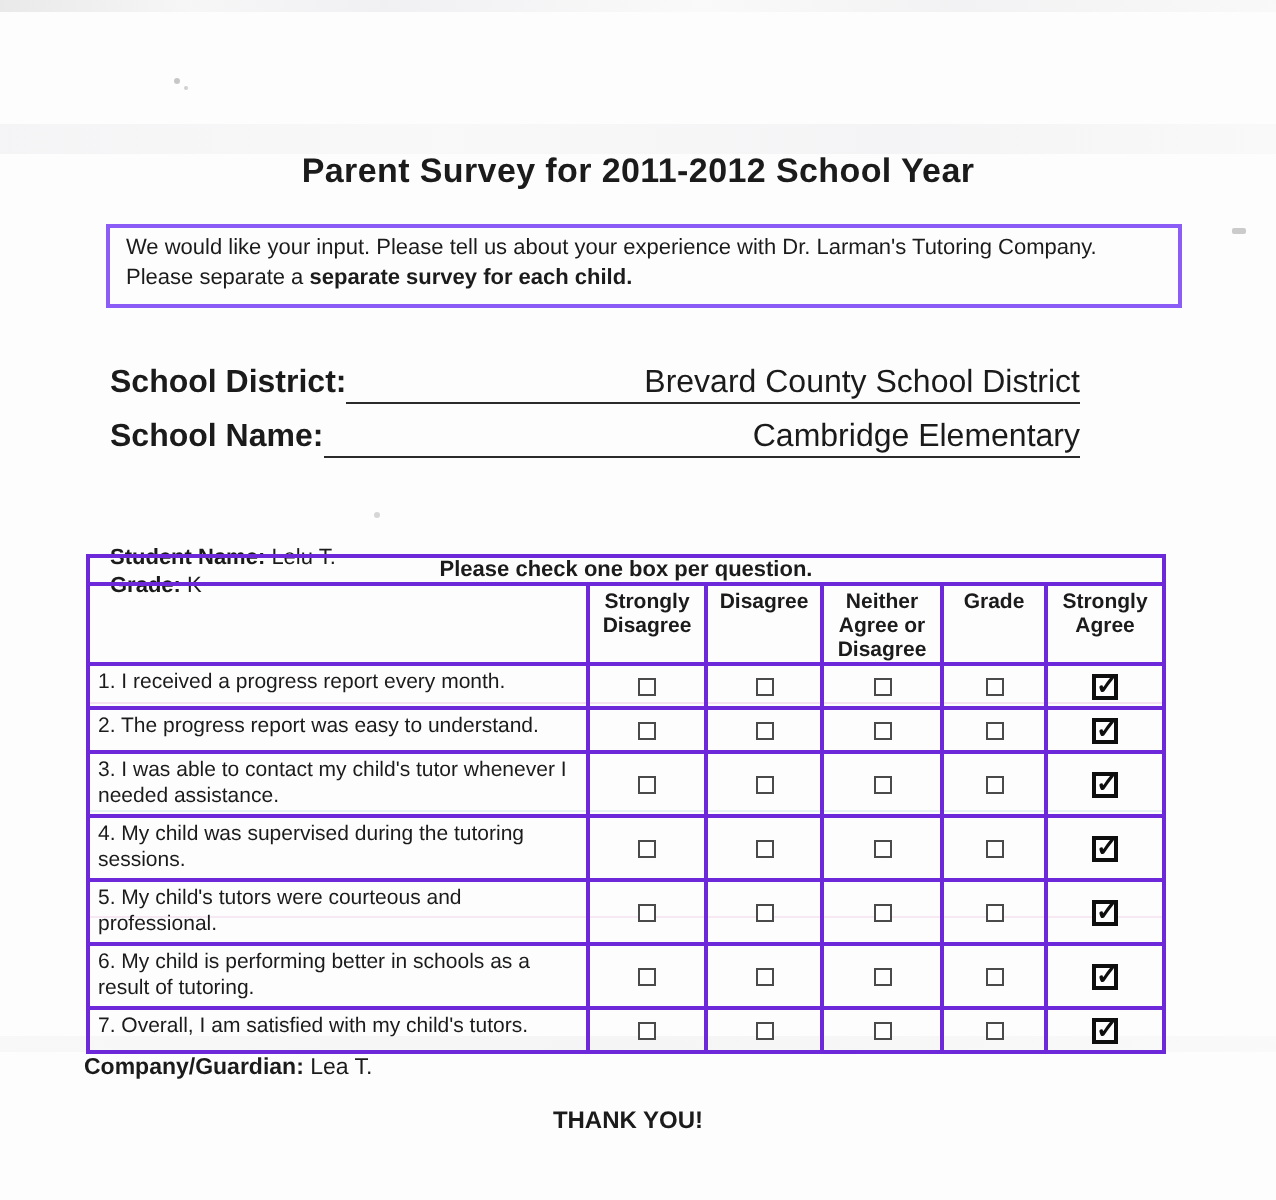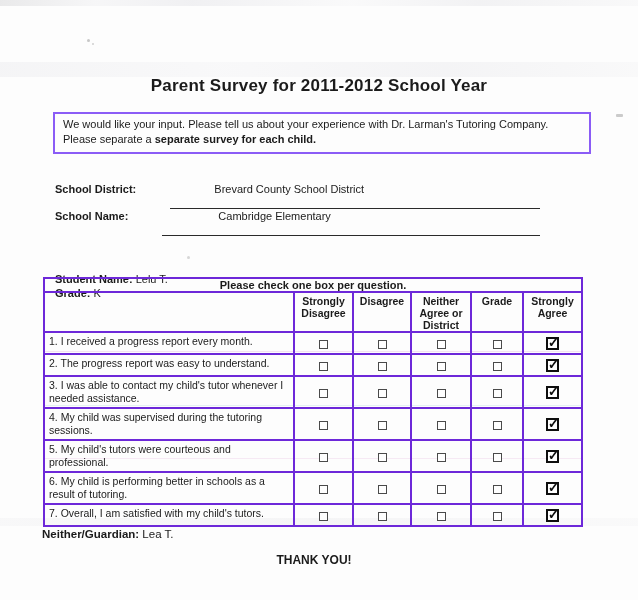--- a/index.html
+++ b/index.html
@@ -37,25 +37,25 @@
 
   
   .intro-box {
     position: absolute; left: 53px; top: 112px; width: 538px;
     border: 2px solid #8b5cf6;
     padding: 3px 8px 5px 8px;
     font-size: 11px; line-height: 15px;
   }
 
   
-  .field-line { position: absolute; display: flex; align-items: baseline; font-size: 11px; gap: 34px; }
+  .field-line { position: absolute; display: flex; align-items: baseline; font-size: 16px; }
   .field-line .lbl { font-weight: bold; white-space: nowrap; }
   .field-line .fill {
     flex: 1; border-bottom: 1.5px solid #2a2a2a;
-    padding-bottom: 13px; white-space: nowrap;
+    padding-bottom: 0; white-space: nowrap; text-align: right;
   }
   .f-district { left: 55px; top: 183px; width: 485px; }
   .f-district .fill { padding-left: 44px; }
   .f-name { left: 55px; top: 210px; width: 485px; }
   .f-name .fill { padding-left: 56px; }
 
   .plain-field { position: absolute; left: 55px; font-size: 11px; margin-top: 40px; }
   .plain-field .lbl { font-weight: bold; }
   .f-student { top: 233px; }
   .f-grade { top: 247px; }
@@ -136,21 +136,21 @@
       <col style="width:59px">
   </colgroup>
   <tbody>
       <tr>
     <td class="cap-cell" colspan="6">Please check one box per question.</td>
   </tr>
   <tr>
     <th class="hdr"></th>
     <th class="hdr">Strongly Disagree</th>
     <th class="hdr">Disagree</th>
-    <th class="hdr">Neither Agree or District</th>
+    <th class="hdr">Neither Agree or Disagree</th>
     <th class="hdr">Grade</th>
     <th class="hdr">Strongly Agree</th>
   </tr>
   <tr style="height:22px">
     <td class="q">1. I received a progress report every month.</td>
     <td class="c"><span class="cb"></span></td>
     <td class="c"><span class="cb"></span></td>
     <td class="c"><span class="cb"></span></td>
     <td class="c"><span class="cb"></span></td>
     <td class="c"><span class="cb checked"></span></td>
@@ -200,16 +200,16 @@
     <td class="c"><span class="cb"></span></td>
     <td class="c"><span class="cb"></span></td>
     <td class="c"><span class="cb"></span></td>
     <td class="c"><span class="cb"></span></td>
     <td class="c"><span class="cb checked"></span></td>
   </tr>
 </tbody>
   </table>
 
 <div class="f-parent">
-  <span class="lbl">Neither/Guardian:</span>
+  <span class="lbl">Company/Guardian:</span>
   <span>Lea T.</span>
 </div>
 <div class="thank-you">THANK YOU!</div>
 
 </body></html>

